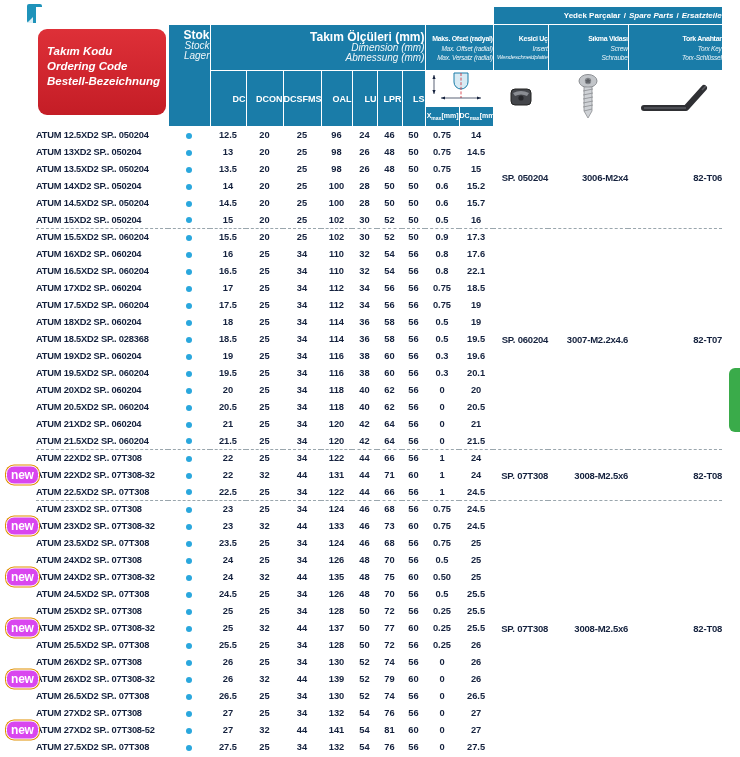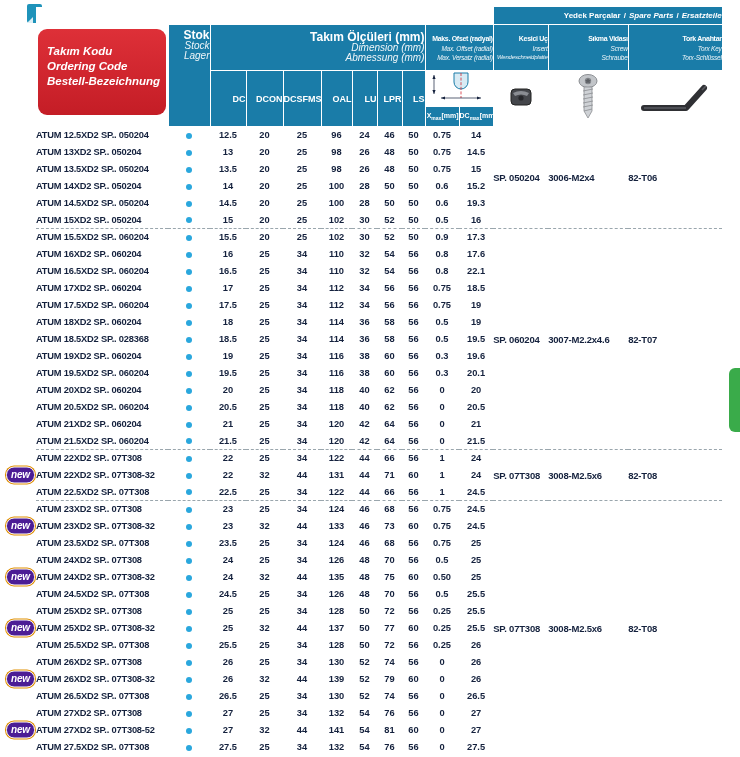--- a/index.html
+++ b/index.html
@@ -37,24 +37,24 @@
   .dim-col{font-size:9px;font-weight:bold}
   .diagram,.photo{background:#fff;text-align:center;vertical-align:middle;border:1px solid #fff}
   .submax{font-size:7px;font-weight:bold;white-space:nowrap}
   .submax sub{font-size:5px}
 
   tbody tr{height:17px}
   tbody td{vertical-align:middle;color:#14213d;font-size:9.3px;font-weight:bold}
   td.code{padding-right:3px;position:relative;letter-spacing:-0.2px;white-space:nowrap}
   td.stock{text-align:center}
   td.num{text-align:center}
-  td.spare{text-align:left;font-size:9.5px;letter-spacing:-0.2px}
+  td.spare{text-align:right;font-size:9.5px;letter-spacing:-0.2px}
   .dot{display:inline-block;width:6px;height:6px;border-radius:50%;background:#2aa7dd;vertical-align:middle}
-  .badge-new{position:absolute;left:-30px;top:50%;transform:translateY(-50%);background:#4c1d95;color:#fff;
-    font-style:italic;font-weight:bold;font-size:10px;line-height:1;padding:2px 4px 3px;border-radius:8px;
+  .badge-new{position:absolute;left:-30px;top:50%;transform:translateY(-50%);background:#d946ef;color:#fff;
+    font-weight:bold;font-size:12px;line-height:1;padding:2px 4px 3px;border-radius:8px;
     border:1px solid #fff;box-shadow:0 0 0 1px #e08f00;white-space:nowrap}
   tr.group-start td{border-top:1px dashed #9aa6ad}
 </style>
 </head>
 <body>
 
 <div class="sheet">
 
   <div class="page-icon">
     <svg width="17" height="21" viewBox="0 0 17 21">
@@ -244,21 +244,21 @@
           <td class="code"><span>ATUM 14.5XD2 SP.. 050204</span></td>
           <td class="stock"><span class="dot"></span></td>
           <td class="num">14.5</td>
           <td class="num">20</td>
           <td class="num">25</td>
           <td class="num">100</td>
           <td class="num">28</td>
           <td class="num">50</td>
           <td class="num">50</td>
           <td class="num">0.6</td>
-          <td class="num">19.3</td>
+          <td class="num">15.7</td>
         </tr>
         <tr>
           <td class="code"><span>ATUM 15XD2 SP.. 050204</span></td>
           <td class="stock"><span class="dot"></span></td>
           <td class="num">15</td>
           <td class="num">20</td>
           <td class="num">25</td>
           <td class="num">102</td>
           <td class="num">30</td>
           <td class="num">52</td>

